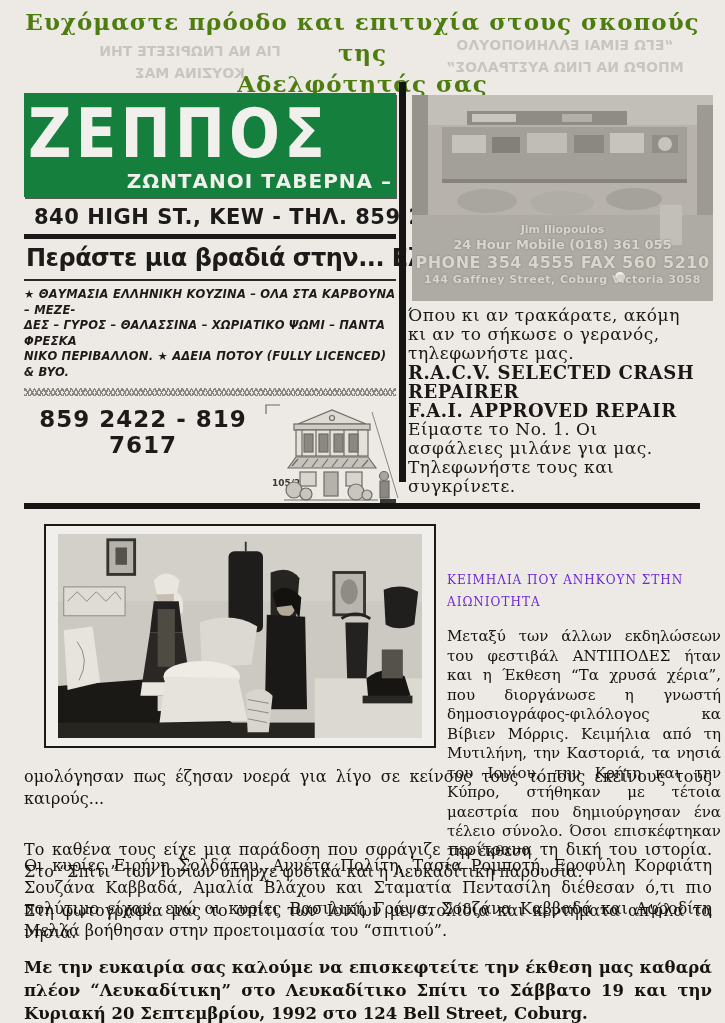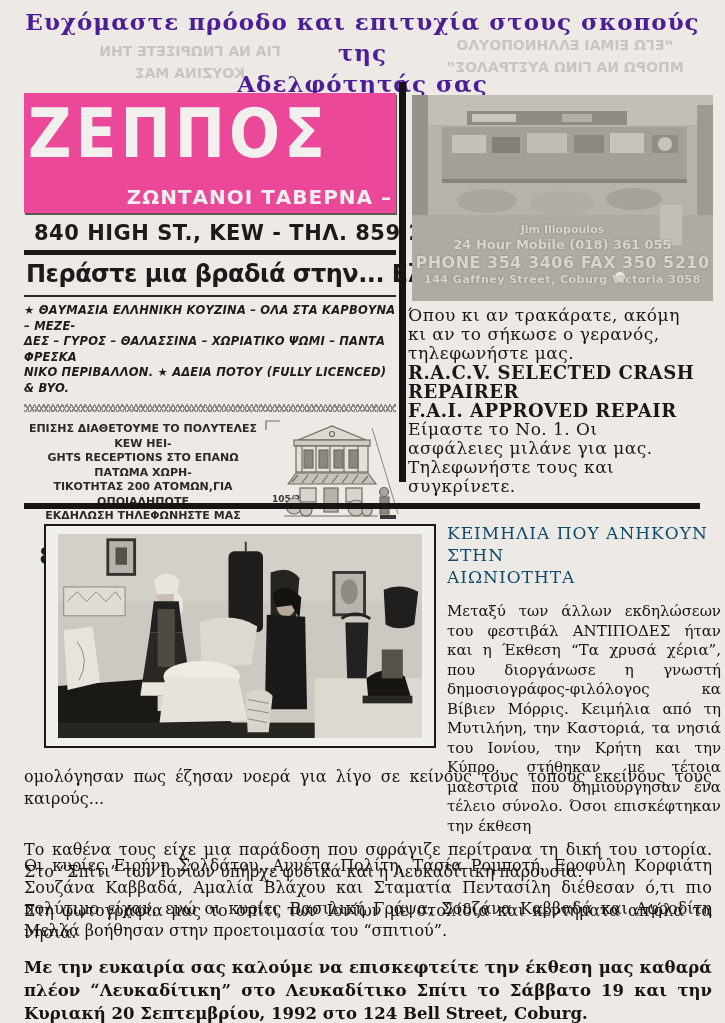--- a/index.html
+++ b/index.html
@@ -4,29 +4,29 @@
 <style>
   html,body{margin:0;padding:0;}
   body{background:#d8d6d2;}
   .page{
     position:relative;width:725px;height:1023px;margin:0 auto;
     background:#edeae5;overflow:hidden;
     font-family:"DejaVu Serif",serif;color:#1c1b19;
   }
   
   .masthead{position:absolute;left:0;top:6px;width:100%;text-align:center;
-    font-family:"DejaVu Serif",serif;font-weight:600;font-size:23px;letter-spacing:1px;line-height:31px;color:#4c1d95;}
+    font-family:"DejaVu Serif",serif;font-weight:600;font-size:23px;letter-spacing:1px;line-height:31px;color:#4d7c0f;}
   
   .bleed{position:absolute;transform:scaleX(-1);color:#6a6862;opacity:.28;
     font-family:"DejaVu Sans",sans-serif;font-weight:bold;text-align:center;line-height:22px;}
   .bleed-left{left:60px;top:40px;width:260px;font-size:14px;}
   .bleed-right{left:430px;top:34px;width:270px;font-size:14px;}
   
   .zeppos{position:absolute;left:24px;top:93px;width:372px;}
-  .zeppos-box{background:#ec4899;color:#f2f0ec;height:120px;position:relative;box-shadow:1px 2px 0 #5a5852;}
+  .zeppos-box{background:#15803d;color:#f2f0ec;height:104px;position:relative;box-shadow:1px 2px 0 #5a5852;}
   .zeppos-brand{font-family:"DejaVu Sans",sans-serif;font-weight:bold;font-size:60px;
     letter-spacing:4px;line-height:60px;padding:6px 0 0 4px;transform:scaleY(1.12);transform-origin:top left;white-space:nowrap;}
   .zeppos-sub{position:absolute;right:4px;bottom:4px;font-family:"DejaVu Sans",sans-serif;
     font-weight:bold;font-size:20px;letter-spacing:1px;}
   .zeppos-address{font-family:"DejaVu Sans",sans-serif;font-weight:bold;font-size:21px;
     letter-spacing:.5px;padding:8px 0 5px 10px;white-space:nowrap;}
   .rule-thick{height:5px;background:#1a1918;}
   .rule-thin{height:2px;background:#2a2826;margin-top:3px;}
   .zeppos-tagline{font-family:"DejaVu Sans",sans-serif;font-weight:bold;font-size:24px;
     padding:5px 0 4px 2px;white-space:nowrap;letter-spacing:-.5px;}
@@ -56,21 +56,21 @@
   .co4{top:178px;font-size:11px;letter-spacing:.5px;}
   .crash-text{position:absolute;left:408px;top:306px;width:310px;text-align:left;
     font-family:"DejaVu Serif",serif;font-size:17px;line-height:19px;color:#191816;}
   .crash-text .gk{letter-spacing:.5px;}
   .crash-text .lt{font-weight:bold;font-size:18px;letter-spacing:.5px;}
   
   .exhibit-photo{position:absolute;left:44px;top:524px;width:392px;height:224px;
     border:2px solid #1a1918;background:#f1efeb;box-sizing:border-box;padding:8px 12px;}
   .exhibit-photo svg{display:block;width:100%;height:100%;}
   .article-col{position:absolute;left:447px;top:522px;width:274px;}
-  .article-title{font-size:17px;line-height:22px;letter-spacing:1px;font-weight:500;color:#0c4a6e;}
+  .article-title{font-size:12px;line-height:22px;letter-spacing:1px;font-weight:500;color:#6d28d9;margin-top:47px;}
   .article-body{margin-top:14px;font-size:15px;line-height:19.5px;text-align:justify;color:#15140f;}
   .para{position:absolute;left:24px;width:688px;font-size:16px;line-height:21.5px;
     text-align:justify;color:#15140f;}
   .p1{top:766px;}
   .p2{top:795px;margin-top:44px;}
   .p3{top:855px;}
   .p4{top:900px;}
   .p5{top:956px;font-weight:bold;font-size:16.5px;line-height:23px;}
 </style>
 </head>
@@ -101,26 +101,20 @@
     <div class="rule-thick"></div>
     <div class="zeppos-tagline">Περάστε μια βραδιά στην... Ελλάδα</div>
     <div class="rule-thin"></div>
     <div class="zeppos-features">
       <div>★ ΘΑΥΜΑΣΙΑ ΕΛΛΗΝΙΚΗ ΚΟΥΖΙΝΑ – ΟΛΑ ΣΤΑ ΚΑΡΒΟΥΝΑ – ΜΕΖΕ-</div>
       <div>ΔΕΣ – ΓΥΡΟΣ – ΘΑΛΑΣΣΙΝΑ – ΧΩΡΙΑΤΙΚΟ ΨΩΜΙ – ΠΑΝΤΑ ΦΡΕΣΚΑ</div>
       <div>ΝΙΚΟ ΠΕΡΙΒΑΛΛΟΝ. ★ ΑΔΕΙΑ ΠΟΤΟΥ (FULLY LICENCED) &amp; BYO.</div>
     </div>
     <div class="zigzag"></div>
     <div class="reception">
-      <div class="reception-text">
-        <div>ΕΠΙΣΗΣ ΔΙΑΘΕΤΟΥΜΕ ΤΟ ΠΟΛΥΤΕΛΕΣ KEW HEI-</div>
-        <div>GHTS RECEPTIONS ΣΤΟ ΕΠΑΝΩ ΠΑΤΩΜΑ ΧΩΡΗ-</div>
-        <div>ΤΙΚΟΤΗΤΑΣ 200 ΑΤΟΜΩΝ,ΓΙΑ ΟΠΟΙΑΔΗΠΟΤΕ</div>
-        <div>ΕΚΔΗΛΩΣΗ ΤΗΛΕΦΩΝΗΣΤΕ ΜΑΣ ΣΤΟΥΣ ΑΡΙΘ.:</div>
-      </div>
       <div class="reception-phones">859 2422 - 819 7617</div>
       <div class="ad-code">105/21</div>
 
       <div class="building-sketch">
         <svg width="140" height="102" viewBox="0 0 140 102">
           <g stroke="#6f6c66" fill="none" stroke-width="1.2">
             <path d="M4 12 L4 3 L18 3"></path>
             <path d="M136 96 L110 10" stroke-width="0.8"></path>
             <path d="M36 22 L70 8 L104 22 Z" fill="#dddad3"></path>
             <circle cx="70" cy="16" r="2.5"></circle>
@@ -177,21 +171,21 @@
       <rect x="30" y="84" width="245" height="4" fill="#87847d"></rect>
       <ellipse cx="75" cy="106" rx="30" ry="12" fill="#a9a69f"></ellipse>
       <ellipse cx="150" cy="108" rx="32" ry="12" fill="#b0ada6"></ellipse>
       <ellipse cx="222" cy="104" rx="28" ry="11" fill="#a5a29b"></ellipse>
       <rect x="0" y="120" width="301" height="86" fill="#aeaba4"></rect>
       <rect x="248" y="110" width="22" height="40" fill="#c2bfb8"></rect>
       <circle cx="208" cy="182" r="5" fill="#f4f2ec"></circle>
     </svg>
     <div class="crash-overlay co1">Jim Iliopoulos</div>
     <div class="crash-overlay co2">24 Hour Mobile (018) 361 055</div>
-    <div class="crash-overlay co3">PHONE 354 3406   FAX 350 5210</div>
+    <div class="crash-overlay co3">PHONE 354 4555   FAX 560 5210</div>
     <div class="crash-overlay co4">144 Gaffney Street, Coburg Victoria 3058</div>
   </div>
 
   <div class="crash-text">
     <div class="gk">Όπου κι αν τρακάρατε, ακόμη</div>
     <div class="gk">κι αν το σήκωσε ο γερανός,</div>
     <div class="gk">τηλεφωνήστε μας.</div>
     <div class="lt">R.A.C.V. SELECTED CRASH</div>
     <div class="lt">REPAIRER</div>
     <div class="lt">F.A.I. APPROVED REPAIR</div>

